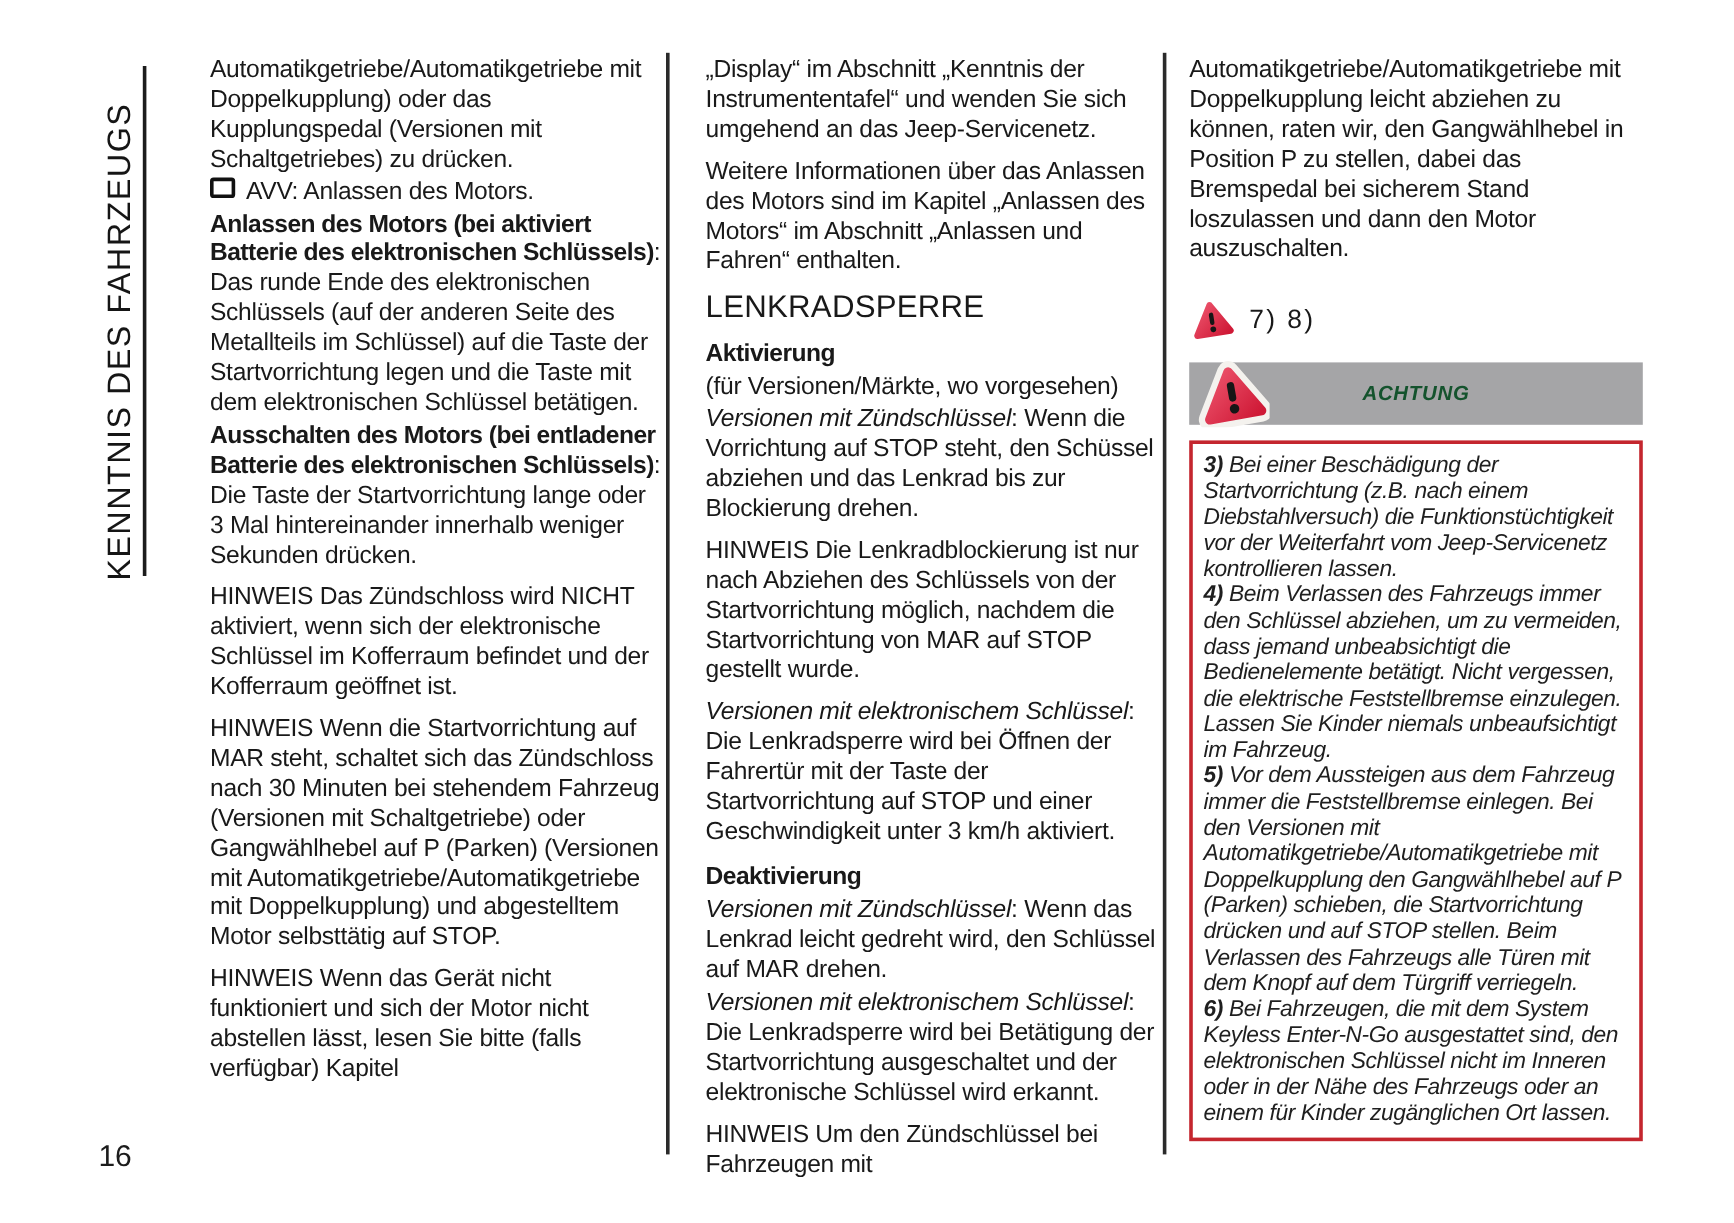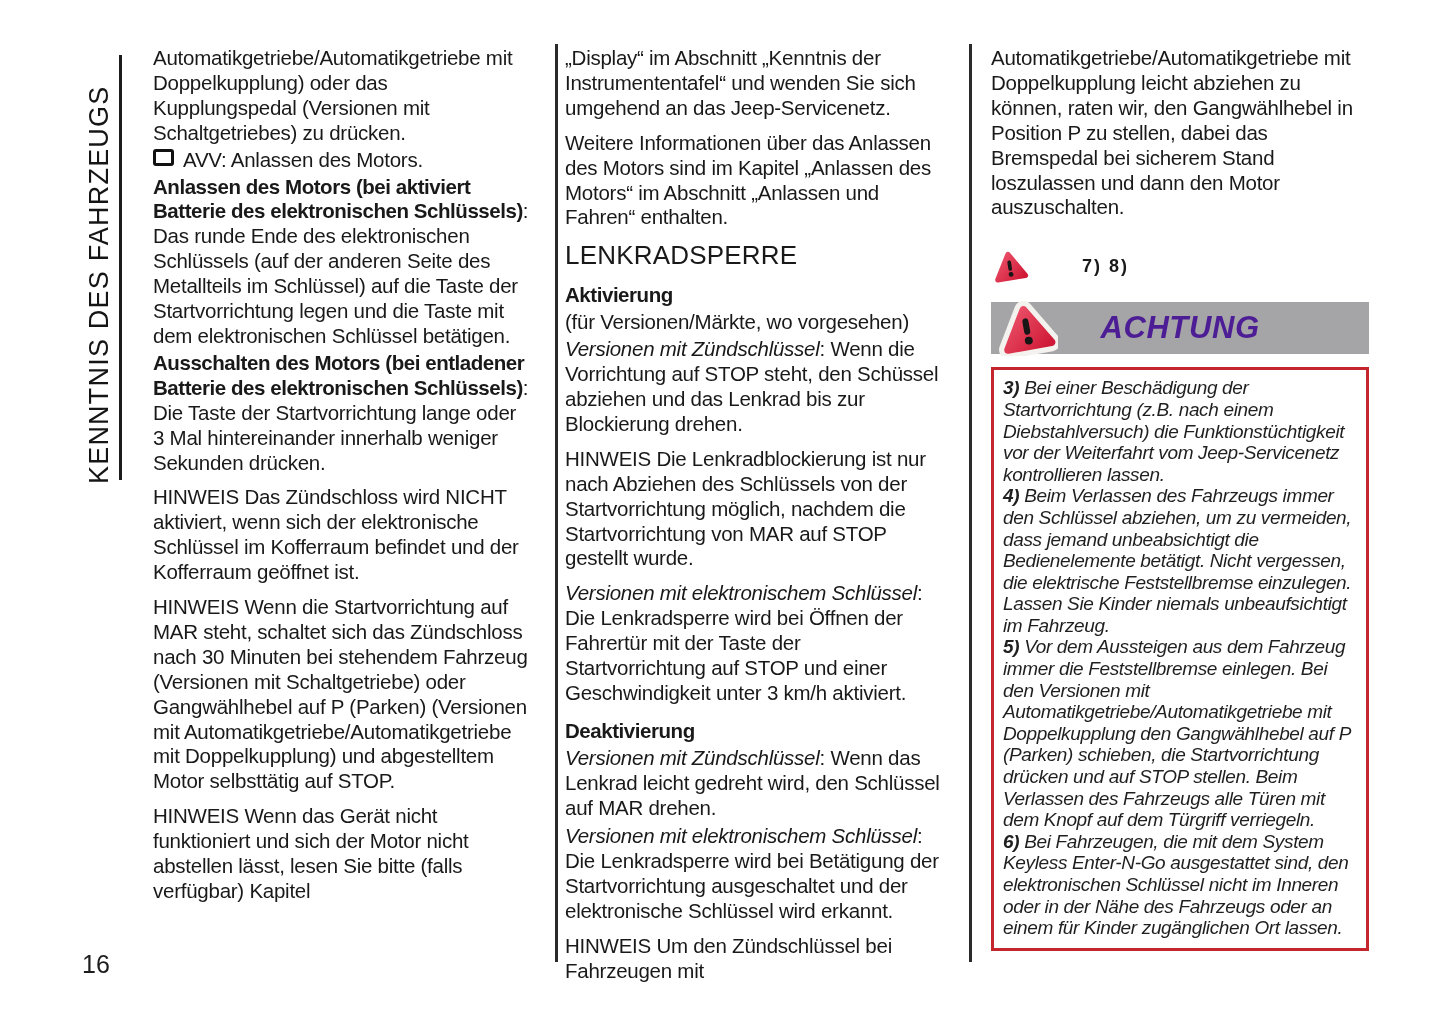--- a/index.html
+++ b/index.html
@@ -17,22 +17,22 @@
   .sidebar-text{
     position:absolute;left:84px;top:484px;width:432px;height:36px;
     transform-origin:0 0;transform:rotate(-90deg);
     font-size:27px;letter-spacing:1.2px;color:#151515;white-space:nowrap;
   }
   .sidebar-rule{position:absolute;left:119px;top:55px;width:3px;height:425px;background:#1c1c1c;}
   .pagenum{position:absolute;left:82px;top:950px;font-size:25px;color:#1c1c1c;}
 
   
   .col{position:absolute;top:46px;width:378px;font-size:20.5px;line-height:24.9px;letter-spacing:-0.25px;}
-  #col1{left:153px;}
-  #col2{left:565px;}
+  #col1{left:175px;}
+  #col2{left:588px;}
   #col3{left:991px;}
   .vdiv{position:absolute;top:44px;width:3px;height:918px;background:#2a2a2a;}
   .vdiv1{left:555px;}
   .vdiv2{left:969px;}
 
   .blk{margin:10px 0 0 0;}
   .blk.first{margin-top:0;}
   .blk.tight{margin-top:2px;}
   .blk.t4{margin-top:4px;}
   .blk.mt14{margin-top:13px;}
@@ -41,28 +41,28 @@
   .seg-i{font-style:italic;}
 
   .avv-icon{
     display:inline-block;width:15px;height:11px;border:3px solid #111;border-radius:3px;
     margin-right:9px;vertical-align:1px;
   }
 
   
   .warn-refs{margin-top:28px;height:36px;display:flex;align-items:center;gap:12px;}
   .tri-sm{width:38px;height:34px;flex:0 0 auto;}
-  .warn-ref-nums{font-weight:700;font-size:18px;letter-spacing:2px;margin-left:41px;}
+  .warn-ref-nums{font-weight:400;font-size:22px;letter-spacing:2px;}
 
   
   .achtung-bar{margin-top:18px;height:52px;background:var(--bar-gray);position:relative;}
   .tri-lg{position:absolute;left:5px;top:-2px;width:62px;height:56px;}
   .achtung-title{
     position:absolute;left:0;right:0;top:0;bottom:0;display:flex;align-items:center;justify-content:center;
-    color:#4c1d95;font-weight:700;font-style:italic;font-size:31px;letter-spacing:0.6px;border-radius:24px;
+    color:#14532d;font-weight:700;font-style:italic;font-size:17px;letter-spacing:0.6px;border-radius:24px;
   }
 
   
   .warning-box{
     margin-top:13px;border:3px solid var(--accent-red);
     padding:7px 8px 9px 9px;
     font-style:italic;font-size:19px;line-height:21.6px;letter-spacing:-0.35px;color:#1f1f1f;
   }
   .wb-item{margin:0;}
   .wb-num{font-weight:700;}

